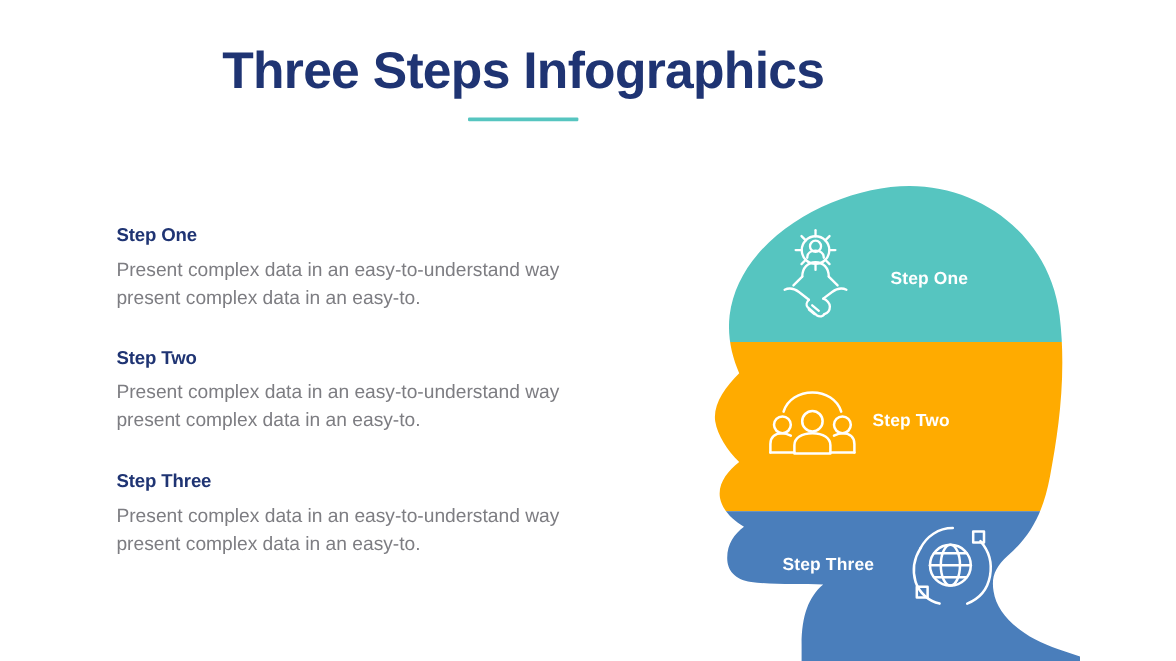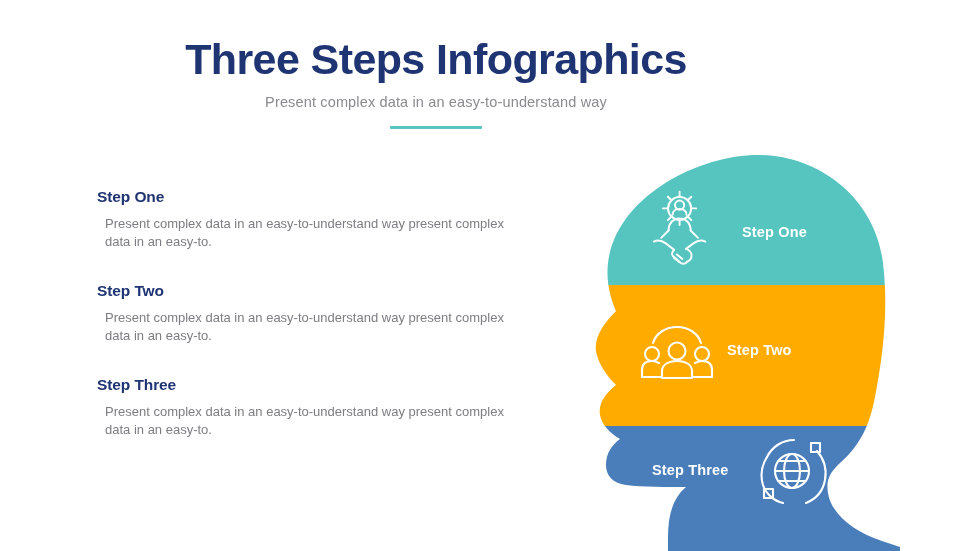--- a/index.html
+++ b/index.html
@@ -69,24 +69,24 @@
   .step-block:last-child { margin-bottom: 0; }
 
   .step-heading {
     font-size: 15.5px;
     font-weight: 700;
     color: #1F3473;
     margin: 0 0 9px 0;
     letter-spacing: -0.1px;
   }
   .step-body {
-    font-size: 13px;
+    font-size: 16px;
     color: #7d7d82;
     line-height: 1.42;
-    margin: 8px;
+    margin: 0;
     max-width: 425px;
     font-weight: 400;
   }
 
   
   #head-figure {
     position: absolute;
     left: 590px;
     top: 145px;
     width: 310px;
@@ -114,21 +114,20 @@
     stroke-linejoin: round;
   }
 </style>
 </head>
 <body>
 
 <div id="slide">
 
   <div id="header">
     <h1 id="title">Three Steps Infographics</h1>
-    <p id="subtitle">Present complex data in an easy-to-understand way</p>
     <div id="title-rule"></div>
   </div>
 
   <div id="steps-column">
 
     <div class="step-block">
       <div class="step-heading">Step One</div>
       <div class="step-body">Present complex data in an easy-to-understand way present complex data in an easy-to.</div>
     </div>
 

